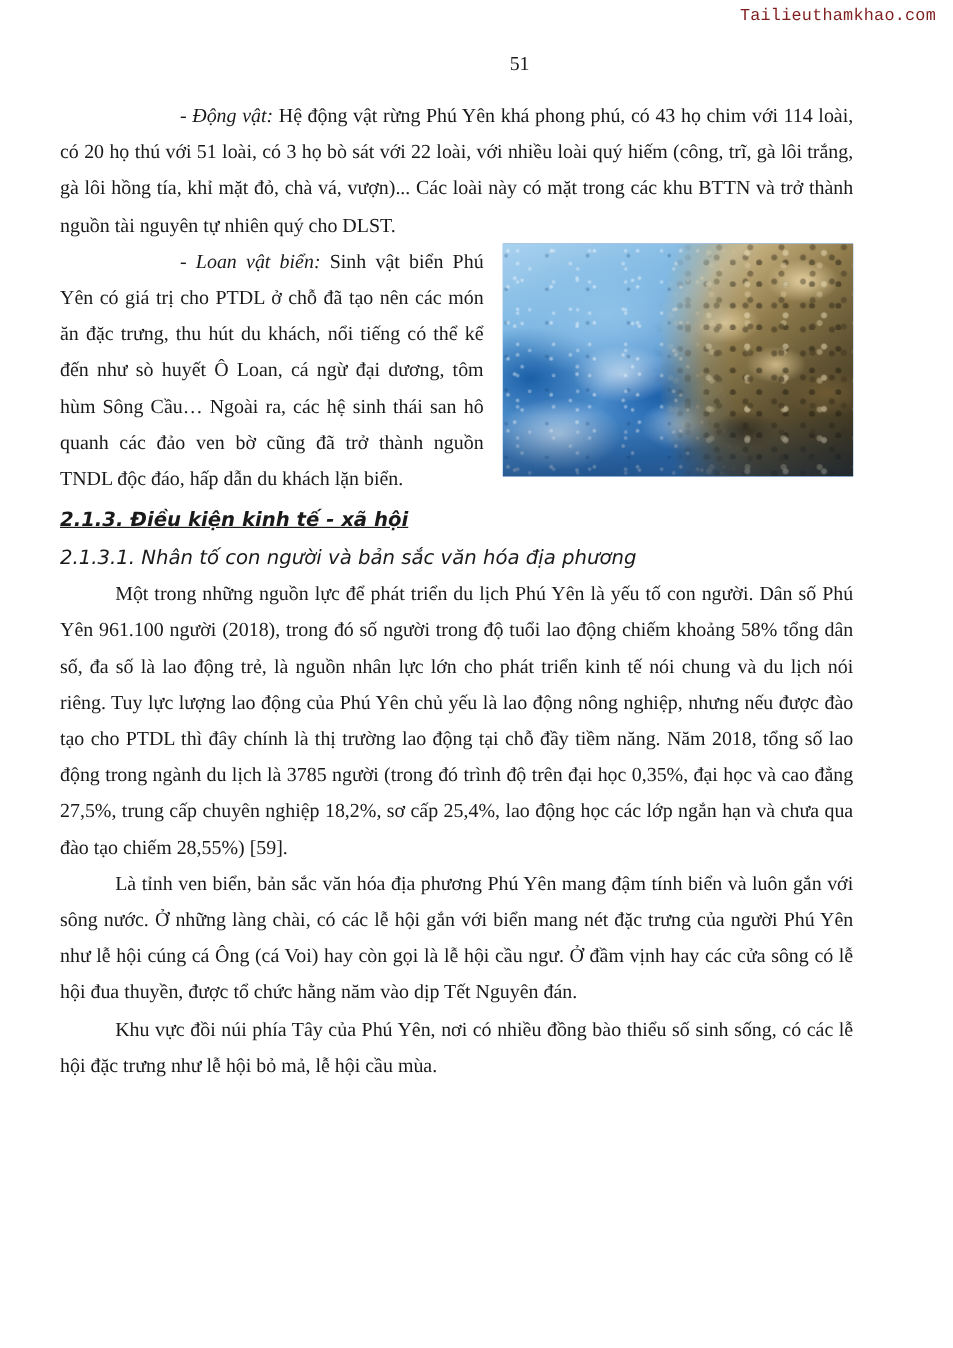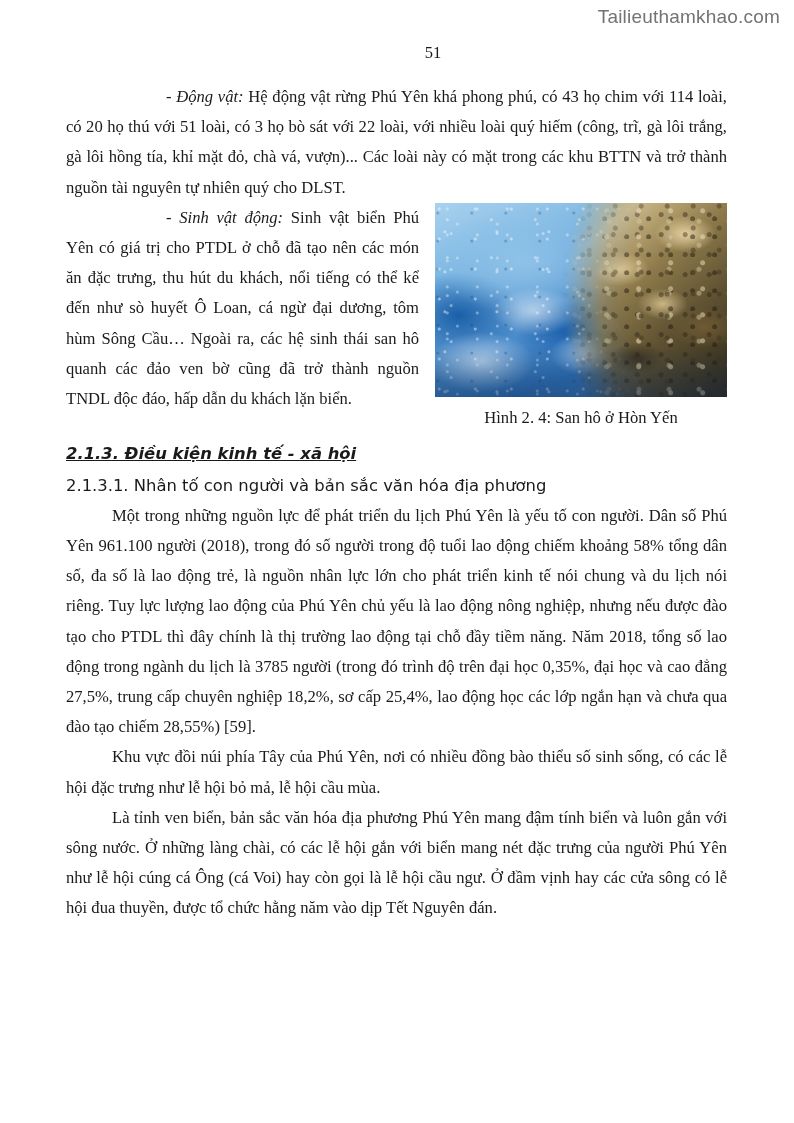--- a/index.html
+++ b/index.html
@@ -21,40 +21,40 @@
     left: 0; top: 0;
     width: 794px;
     height: 1123px;
     background: #ffffff;
   }
 
   .watermark {
     position: absolute;
     top: 6px;
     right: 14px;
-    font-family: Liberation Sans, sans-serif;
-    font-size: 19px;
-    color: #737373;
+    font-family: Liberation Mono, monospace;
+    font-size: 14px;
+    color: #7f1d1d;
     letter-spacing: 0.2px;
     user-select: none;
   }
 
   .page-number {
     position: absolute;
     top: 43px;
     left: 0;
     width: 794px;
     text-align: center;
     font-size: 16.5px;
     padding-left: 36px;
   }
 
   .content {
     position: absolute;
-    left: 66px;
+    left: 50px;
     top: 82px;
     width: 661px;
   }
 
   p.body {
     margin: 0;
     font-size: 16.6px;
     line-height: 30.2px;
     text-align: justify;
     text-justify: inter-word;
@@ -171,20 +171,21 @@
     font-weight: bold;
     font-style: italic;
     font-family: "DejaVu Sans", "Liberation Sans", sans-serif;
     text-decoration: underline;
   }
   h4.heading-italic {
     margin: 2px 0 0 0;
     font-size: 16.4px;
     line-height: 30px;
     font-weight: normal;
+    font-style: italic;
     font-family: "DejaVu Sans", "Liberation Sans", sans-serif;
   }
   .clear { clear: both; height: 0; }
 </style>
 </head>
 <body>
 
 <div class="page">
 
   <div class="watermark">Tailieuthamkhao.com</div>
@@ -197,33 +198,32 @@
 
     <div class="figure">
       <div class="figure-photo">
         <div class="reef-water"></div>
         <div class="reef-speckle"></div>
         <div class="reef-rock"></div>
         <div class="reef-rock-edge"></div>
         <div class="reef-dark-bottom"></div>
       </div>
       <div class="figure-caption">
-        <span>Hình 2. 4: San hô ở Hòn Yến</span>
       </div>
     </div>
 
-    <p class="body indent"><span class="italic">- Sinh vật động:</span><span> Sinh vật biển Phú Yên có giá trị cho PTDL ở chỗ đã tạo nên các món ăn đặc trưng, thu hút du khách, nổi tiếng có thể kể đến như sò huyết Ô Loan, cá ngừ đại dương, tôm hùm Sông Cầu… Ngoài ra, các hệ sinh thái san hô quanh các đảo ven bờ cũng đã trở thành nguồn TNDL độc đáo, hấp dẫn du khách lặn biển.</span></p>
+    <p class="body indent"><span class="italic">- Loan vật biển:</span><span> Sinh vật biển Phú Yên có giá trị cho PTDL ở chỗ đã tạo nên các món ăn đặc trưng, thu hút du khách, nổi tiếng có thể kể đến như sò huyết Ô Loan, cá ngừ đại dương, tôm hùm Sông Cầu… Ngoài ra, các hệ sinh thái san hô quanh các đảo ven bờ cũng đã trở thành nguồn TNDL độc đáo, hấp dẫn du khách lặn biển.</span></p>
 
     <div class="clear"></div>
 
 
     <h3 class="heading-bold">2.1.3. Điều kiện kinh tế - xã hội</h3>
 
     <h4 class="heading-italic">2.1.3.1. Nhân tố con người và bản sắc văn hóa địa phương</h4>
 
     <p class="body indent-small">Một trong những nguồn lực để phát triển du lịch Phú Yên là yếu tố con người. Dân số Phú Yên 961.100 người (2018), trong đó số người trong độ tuổi lao động chiếm khoảng 58% tổng dân số, đa số là lao động trẻ, là nguồn nhân lực lớn cho phát triển kinh tế nói chung và du lịch nói riêng. Tuy lực lượng lao động của Phú Yên chủ yếu là lao động nông nghiệp, nhưng nếu được đào tạo cho PTDL thì đây chính là thị trường lao động tại chỗ đầy tiềm năng. Năm 2018, tổng số lao động trong ngành du lịch là 3785 người (trong đó trình độ trên đại học 0,35%, đại học và cao đẳng 27,5%, trung cấp chuyên nghiệp 18,2%, sơ cấp 25,4%, lao động học các lớp ngắn hạn và chưa qua đào tạo chiếm 28,55%) [59].</p>
 
+    <p class="body indent-small">Là tỉnh ven biển, bản sắc văn hóa địa phương Phú Yên mang đậm tính biển và luôn gắn với sông nước. Ở những làng chài, có các lễ hội gắn với biển mang nét đặc trưng của người Phú Yên như lễ hội cúng cá Ông (cá Voi) hay còn gọi là lễ hội cầu ngư. Ở đầm vịnh hay các cửa sông có lễ hội đua thuyền, được tổ chức hằng năm vào dịp Tết Nguyên đán.</p>
+
     <p class="body indent-small">Khu vực đồi núi phía Tây của Phú Yên, nơi có nhiều đồng bào thiểu số sinh sống, có các lễ hội đặc trưng như lễ hội bỏ mả, lễ hội cầu mùa.</p>
-
-    <p class="body indent-small">Là tỉnh ven biển, bản sắc văn hóa địa phương Phú Yên mang đậm tính biển và luôn gắn với sông nước. Ở những làng chài, có các lễ hội gắn với biển mang nét đặc trưng của người Phú Yên như lễ hội cúng cá Ông (cá Voi) hay còn gọi là lễ hội cầu ngư. Ở đầm vịnh hay các cửa sông có lễ hội đua thuyền, được tổ chức hằng năm vào dịp Tết Nguyên đán.</p>
 
   </div>
 </div>
 
 </body></html>

